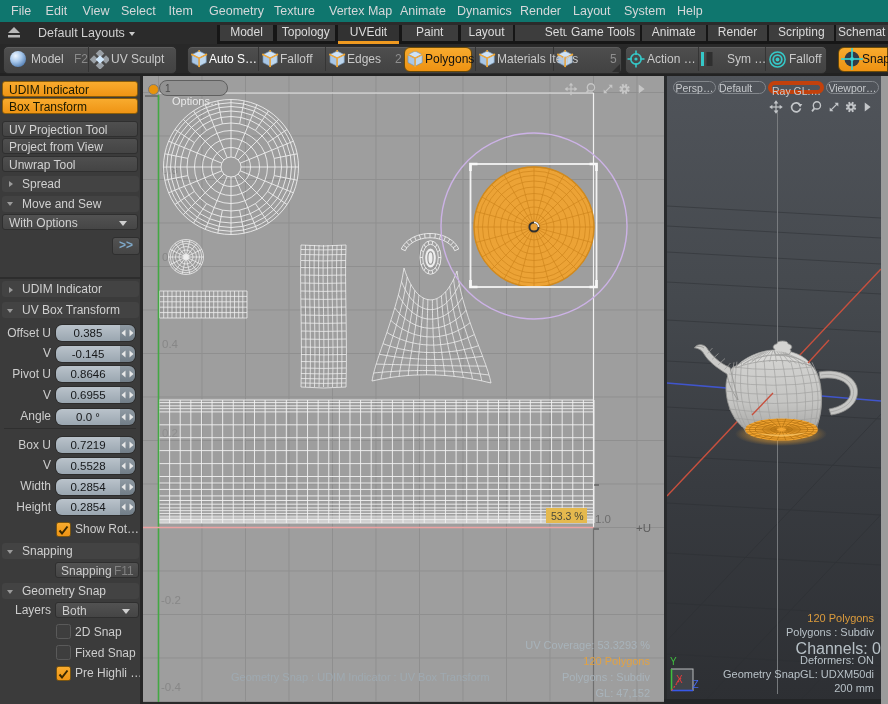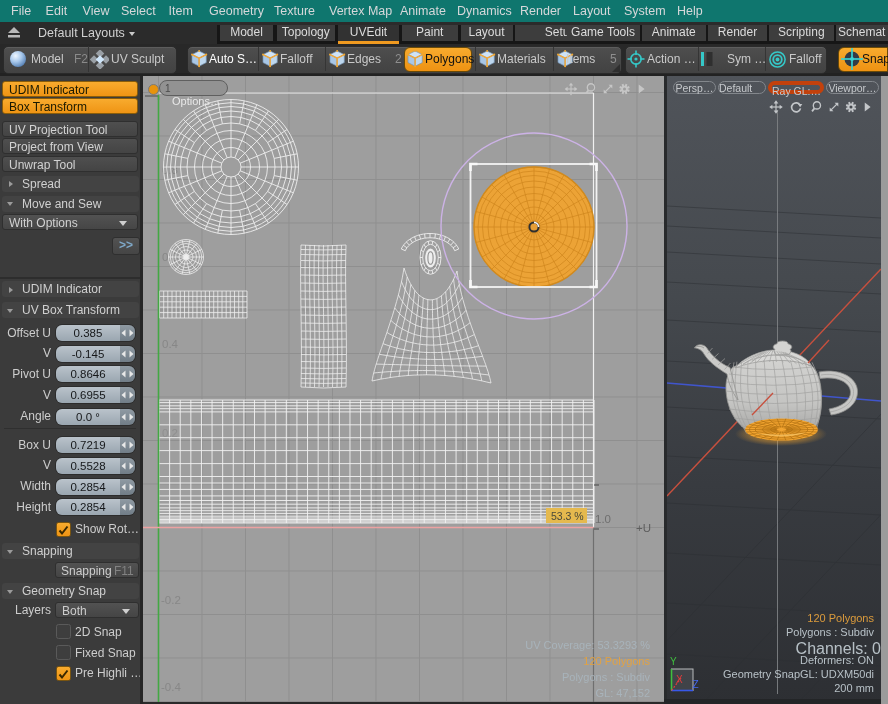--- a/index.html
+++ b/index.html
@@ -141,21 +141,21 @@
         <polygon points="8.125,1 15.25,4.609999999999999 8.125,8.219999999999999 1,4.609999999999999" fill="#cfe3f6" stroke="#7795b5" stroke-width="0.7"></polygon>
         <polygon points="1,4.609999999999999 8.125,8.219999999999999 8.125,16.2 1,12.589999999999998" fill="#a9c7e6" stroke="#7795b5" stroke-width="0.7"></polygon>
         <polygon points="8.125,8.219999999999999 15.25,4.609999999999999 15.25,12.589999999999998 8.125,16.2" fill="#bed7ee" stroke="#7795b5" stroke-width="0.7"></polygon>
         <path d="M 1 4.609999999999999 L 8.125 8.219999999999999 L 15.25 4.609999999999999 M 8.125 8.219999999999999 L 8.125 16.2" stroke="#f0a83c" stroke-width="1.5" fill="none"></path>
         <circle cx="8.125" cy="1" r="1" fill="#f0a830"></circle>
         <circle cx="1" cy="4.609999999999999" r="1" fill="#f0a830"></circle>
         <circle cx="15.25" cy="4.609999999999999" r="1" fill="#f0a830"></circle>
         <circle cx="8.125" cy="16.2" r="1" fill="#f0a830"></circle>
       </g>
     </svg>
-    <div class="abs" style="left:566px;top:8px;color:#c9c9c9;font-size:12px">Items</div>
+    <div class="abs" style="left:549px;top:8px;color:#c9c9c9;font-size:12px">Items</div>
     <div class="abs" style="left:610px;top:8px;color:#8f8f8f;font-size:12px">5</div>
     <svg class="abs" style="left:612px;top:20px" width="8" height="8">
       <polygon points="8,0 8,8 0,8" fill="#2e2e2e"></polygon>
     </svg>
     <div class="grp" style="left:625px;width:200px"></div>
     <svg class="abs" style="left:627px;top:6px" width="18" height="18">
       <g stroke="#35c8c8" fill="none" stroke-width="1.6">
         <circle cx="9" cy="9" r="5.2"></circle>
         <line x1="9" y1="0.5" x2="9" y2="5"></line>
         <line x1="9" y1="13" x2="9" y2="17.5"></line>
@@ -701,20 +701,21 @@
         <line x1="63.99" y1="10.97" x2="66.32" y2="10.00" stroke="#c6c6c6" stroke-width="1.9800000000000002"></line>
         <circle cx="61.5" cy="12" r="3.24" fill="#c6c6c6"></circle>
         <circle cx="61.5" cy="12" r="1.53" fill="#9e9e9e"></circle>
       </g>
       <polygon points="75.75,7.5 75.75,16.5 81.6,12" fill="#c6c6c6"></polygon>
     </svg>
     <div class="ovl" style="right:14px;top:563px">UV Coverage: 53.3293 %</div>
     <div class="ovl" style="right:14px;top:579px;color:#e8a33c">120 Polygons</div>
     <div class="ovl" style="right:14px;top:595px">Polygons : Subdiv</div>
     <div class="ovl" style="right:14px;top:611px">GL: 47,152</div>
+    <div class="ovl" style="left:88px;top:595px;text-align:left;color:#9fabb3">Geometry Snap : UDIM Indicator : UV Box Transform</div>
   </div>
 <div class="abs" style="left:664px;top:76px;width:3px;height:628px;background:#282a2c"></div>
 <div class="abs" style="left:667px;top:76px;width:214px;height:628px;overflow:hidden">
     <svg width="214" height="628" viewBox="0 0 214 628" style="position:absolute;left:0;top:0">
       <defs>
         <linearGradient id="bgv" x1="0" y1="0" x2="0" y2="1">
           <stop offset="0" stop-color="#50545a"></stop>
           <stop offset="0.35" stop-color="#45494e"></stop>
           <stop offset="0.65" stop-color="#383b40"></stop>
           <stop offset="1" stop-color="#2d2f33"></stop>

